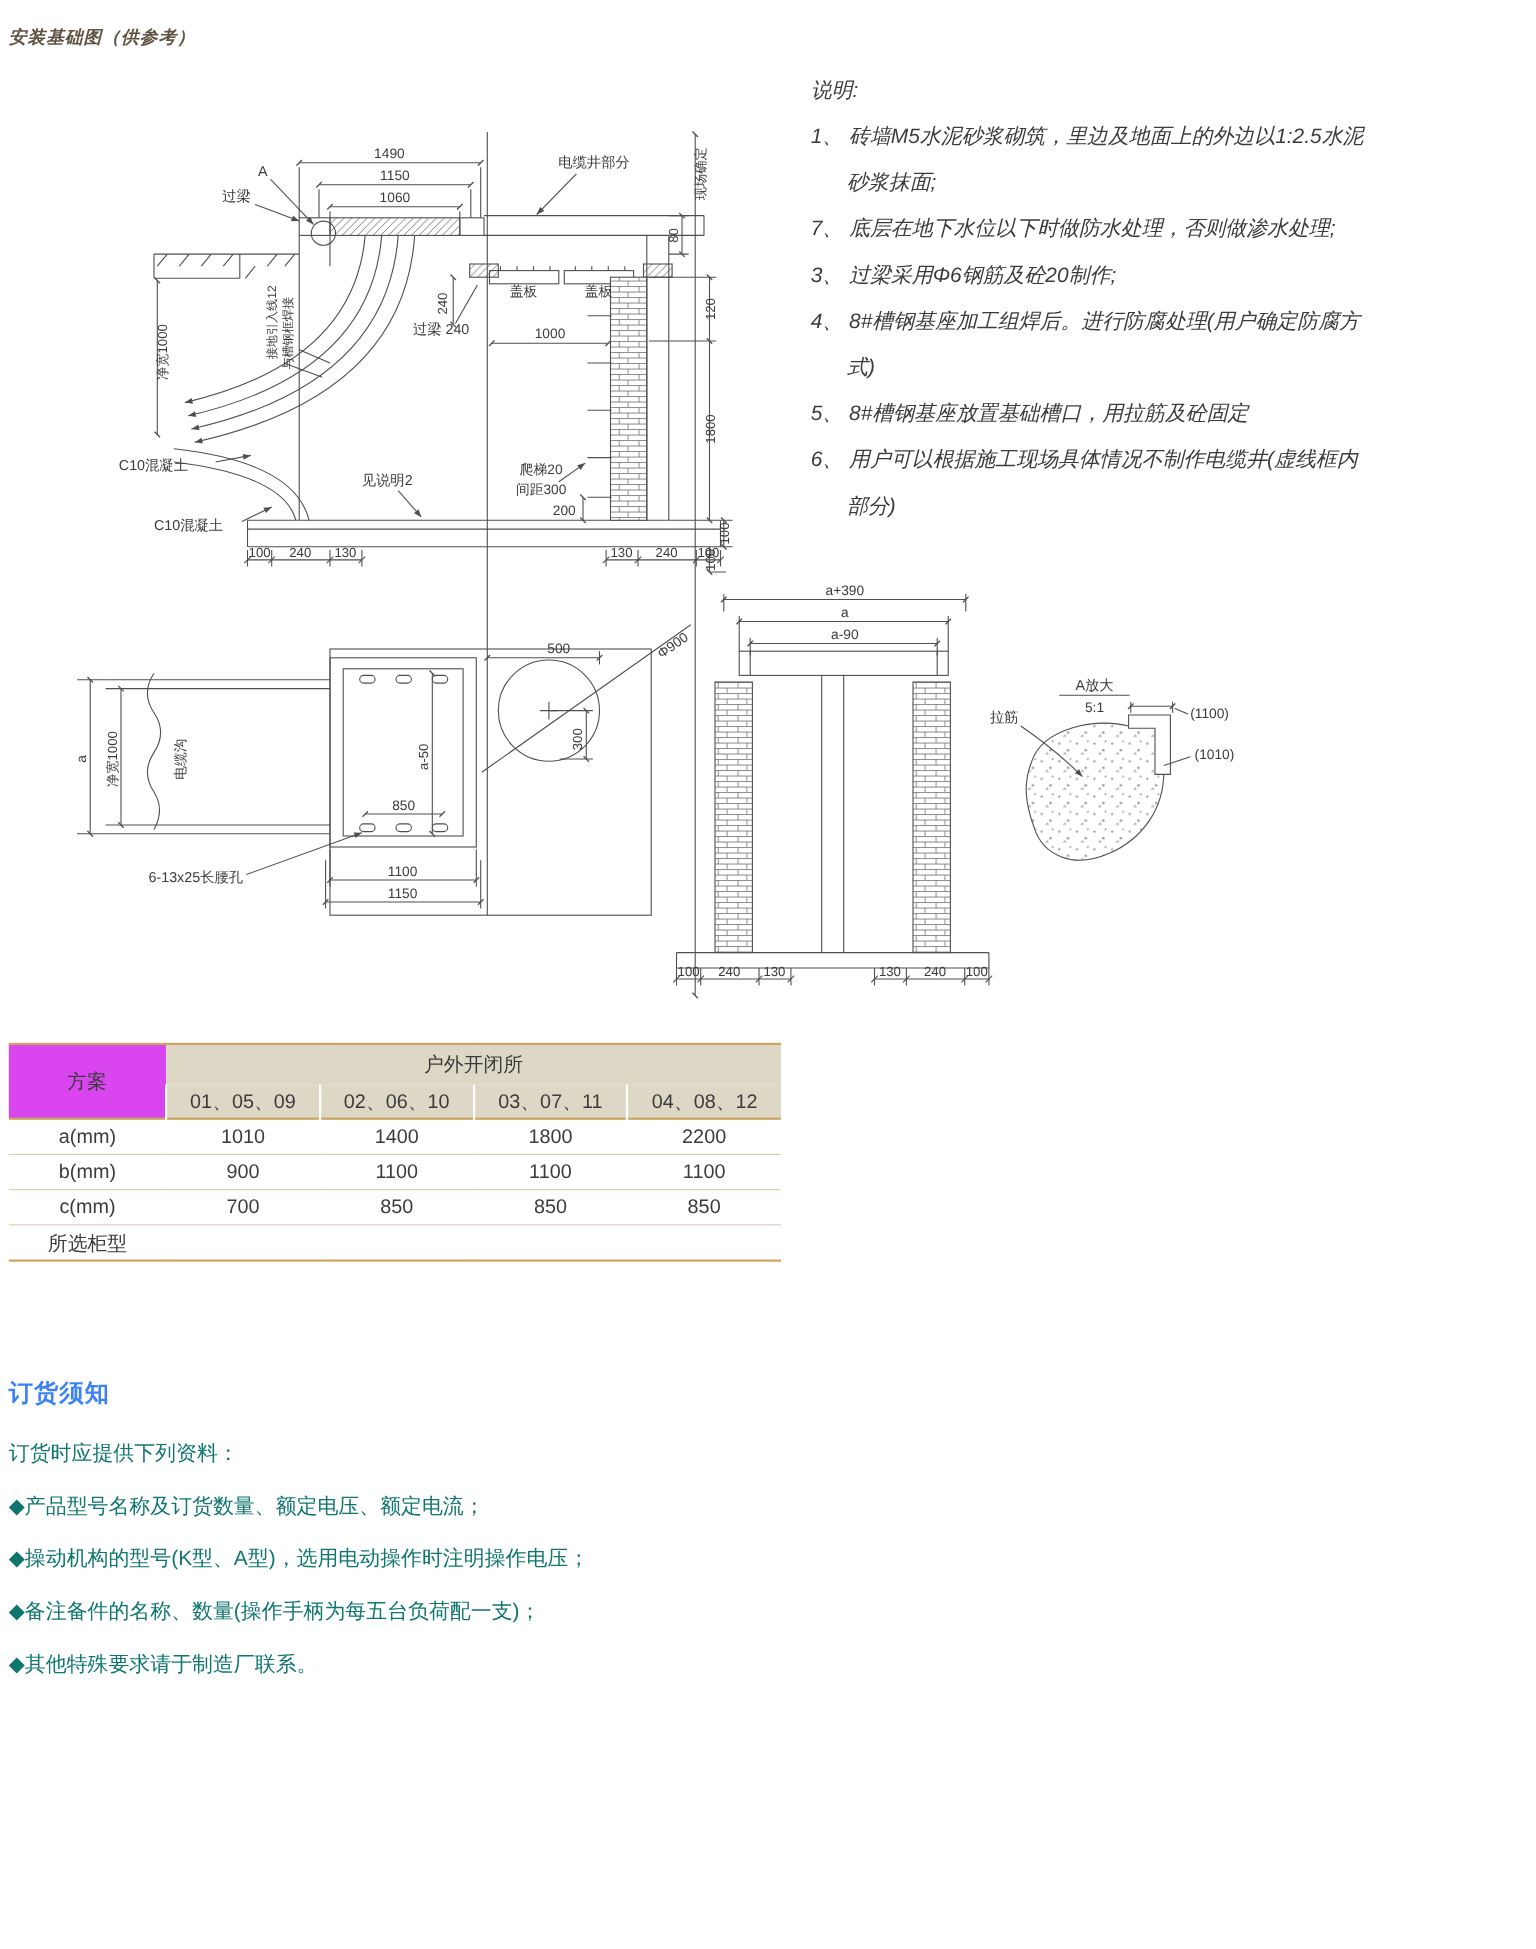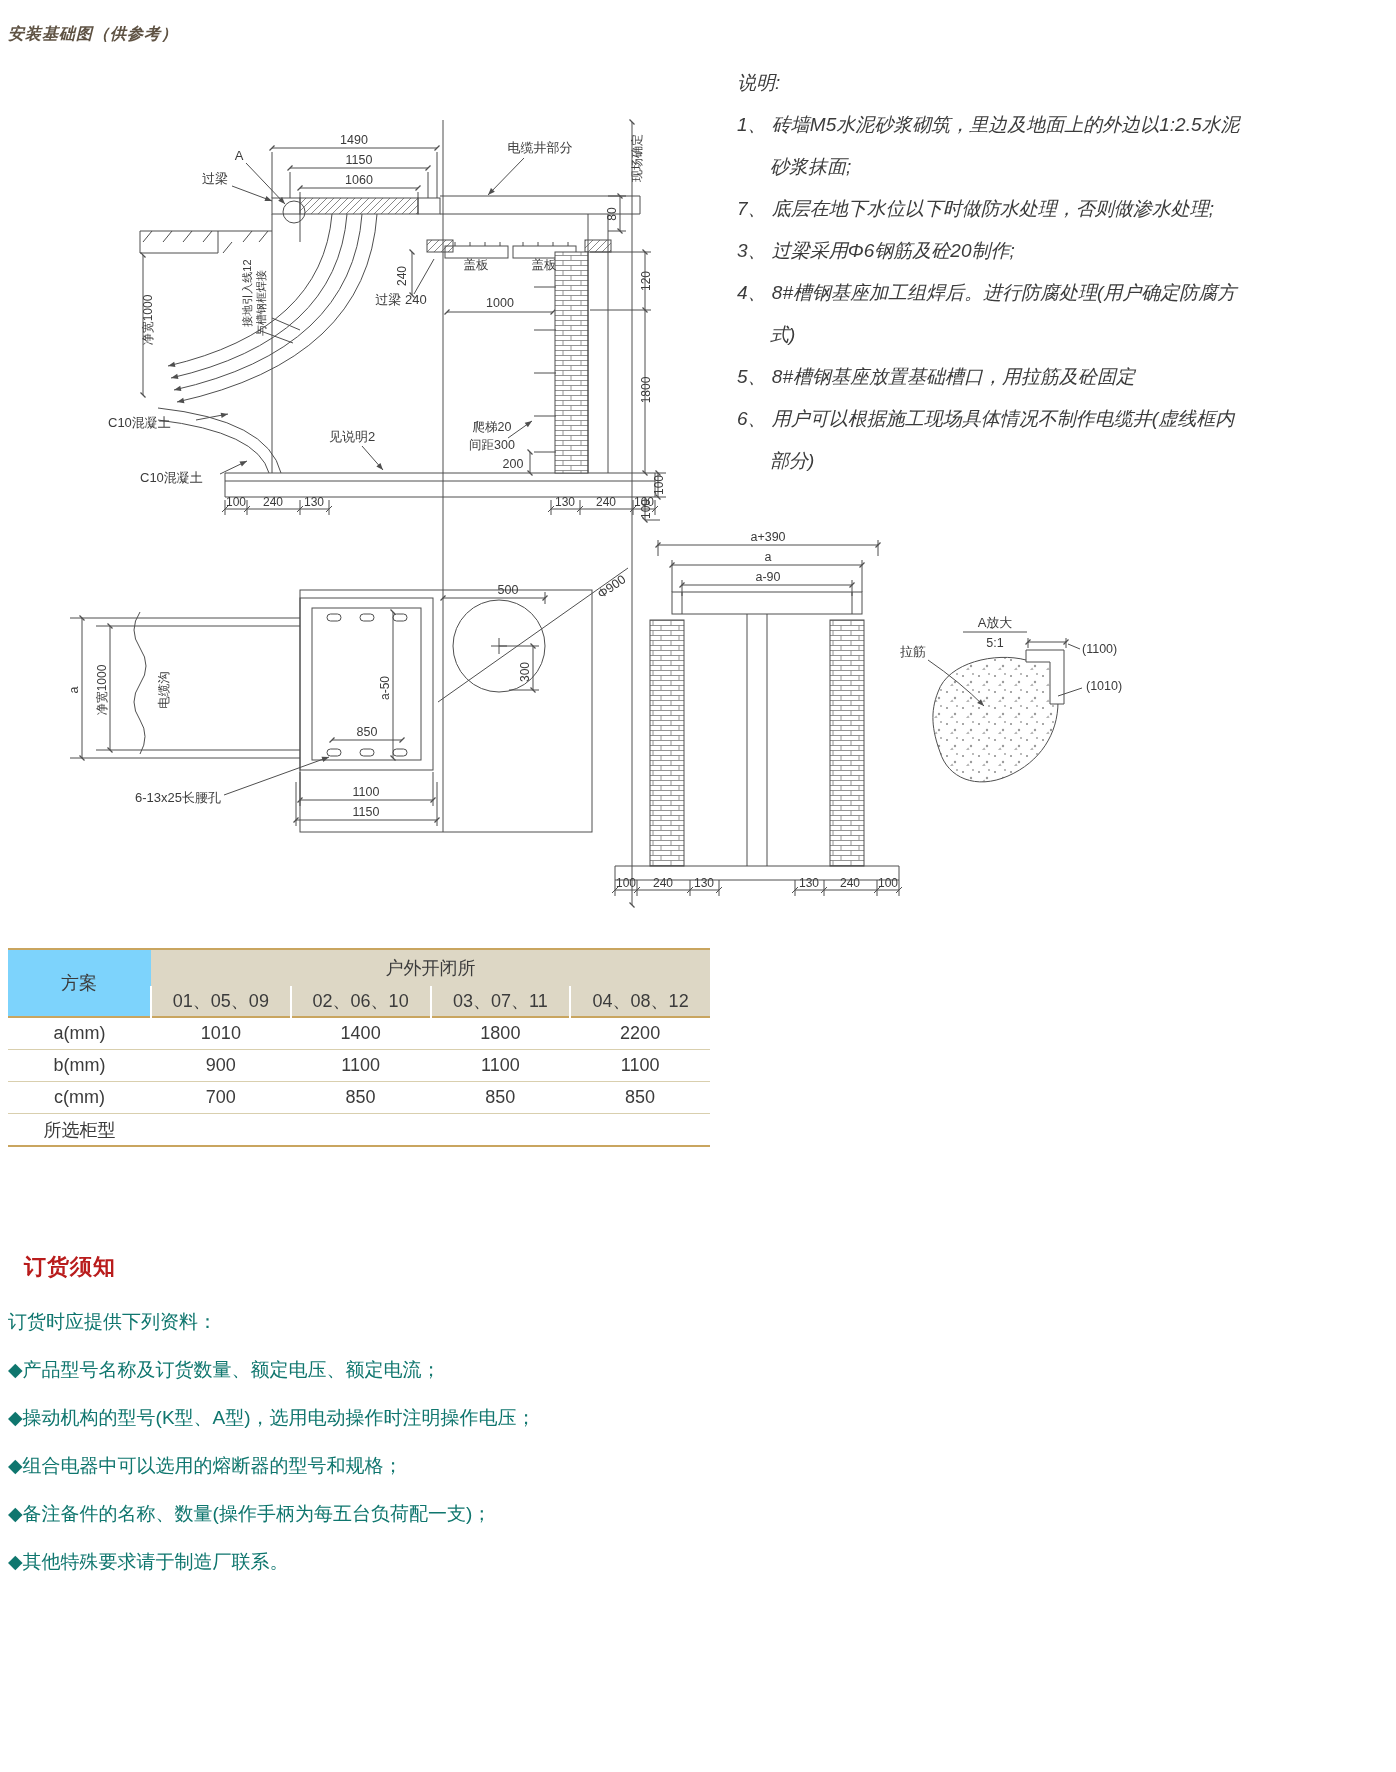--- a/index.html
+++ b/index.html
@@ -6,27 +6,27 @@
   body{width:1396px;height:1772px;background:#ffffff;
        font-family:"Liberation Sans","DejaVu Sans",sans-serif;color:#3b3b3b;}
   .page{position:relative;width:1396px;height:1772px;background:#fff;overflow:hidden;}
   .doc-title{position:absolute;left:8px;top:24px;font-size:16px;font-weight:700;color:#5e5243;letter-spacing:1px;font-style:italic;}
   .notes{position:absolute;left:737px;top:62px;width:516px;font-size:19px;line-height:42px;color:#3b3b3b;font-style:italic;}
   .note-item{padding-left:33px;text-indent:-33px;}
   .drawing{position:absolute;left:0;top:0;}
   .spec-table{position:absolute;left:8px;top:948px;width:702px;border-collapse:collapse;table-layout:fixed;
               font-size:18px;color:#3b3b3b;border-top:2px solid #c9a55f;}
   .spec-table th,.spec-table td{font-weight:400;text-align:center;padding:0;height:31px;}
-  .spec-table .corner{width:142px;background:#7dd3fc;}
+  .spec-table .corner{width:142px;background:#d946ef;}
   .spec-table .group{background:#ddd7c5;height:36px;}
   .spec-table .colhead{background:#ddd7c5;height:30px;border-left:2px solid #fff;}
   .spec-table thead{border-bottom:2px solid #c9a55f;}
   .spec-table tbody tr{border-bottom:1px solid #d9cfae;}
   .spec-table tbody tr:last-child{border-bottom:2px solid #c9a55f;}
-  .ordering-title{position:absolute;left:24px;top:1252px;font-size:22px;font-weight:700;color:#b91c1c;letter-spacing:1px;}
+  .ordering-title{position:absolute;left:8px;top:1252px;font-size:22px;font-weight:700;color:#3b82f6;letter-spacing:1px;}
   .ordering{position:absolute;left:8px;top:1298px;font-size:19px;line-height:48px;color:#0f766e;}
   .ordering p{margin:0;}
   .lbl{font-family:"Liberation Sans","DejaVu Sans",sans-serif;}
 </style>
 </head>
 <body>
 
 <div class="page">
 
   <div class="doc-title">安装基础图（供参考）</div>
@@ -314,18 +314,17 @@
         <td></td>
       </tr>
     </tbody>
   </table>
 
   <div class="ordering-title">订货须知</div>
   <div class="ordering">
     <p>订货时应提供下列资料：</p>
     <p>◆产品型号名称及订货数量、额定电压、额定电流；</p>
     <p>◆操动机构的型号(K型、A型)，选用电动操作时注明操作电压；</p>
-    <p>◆组合电器中可以选用的熔断器的型号和规格；</p>
     <p>◆备注备件的名称、数量(操作手柄为每五台负荷配一支)；</p>
     <p>◆其他特殊要求请于制造厂联系。</p>
   </div>
 
 </div>
 
 </body></html>

